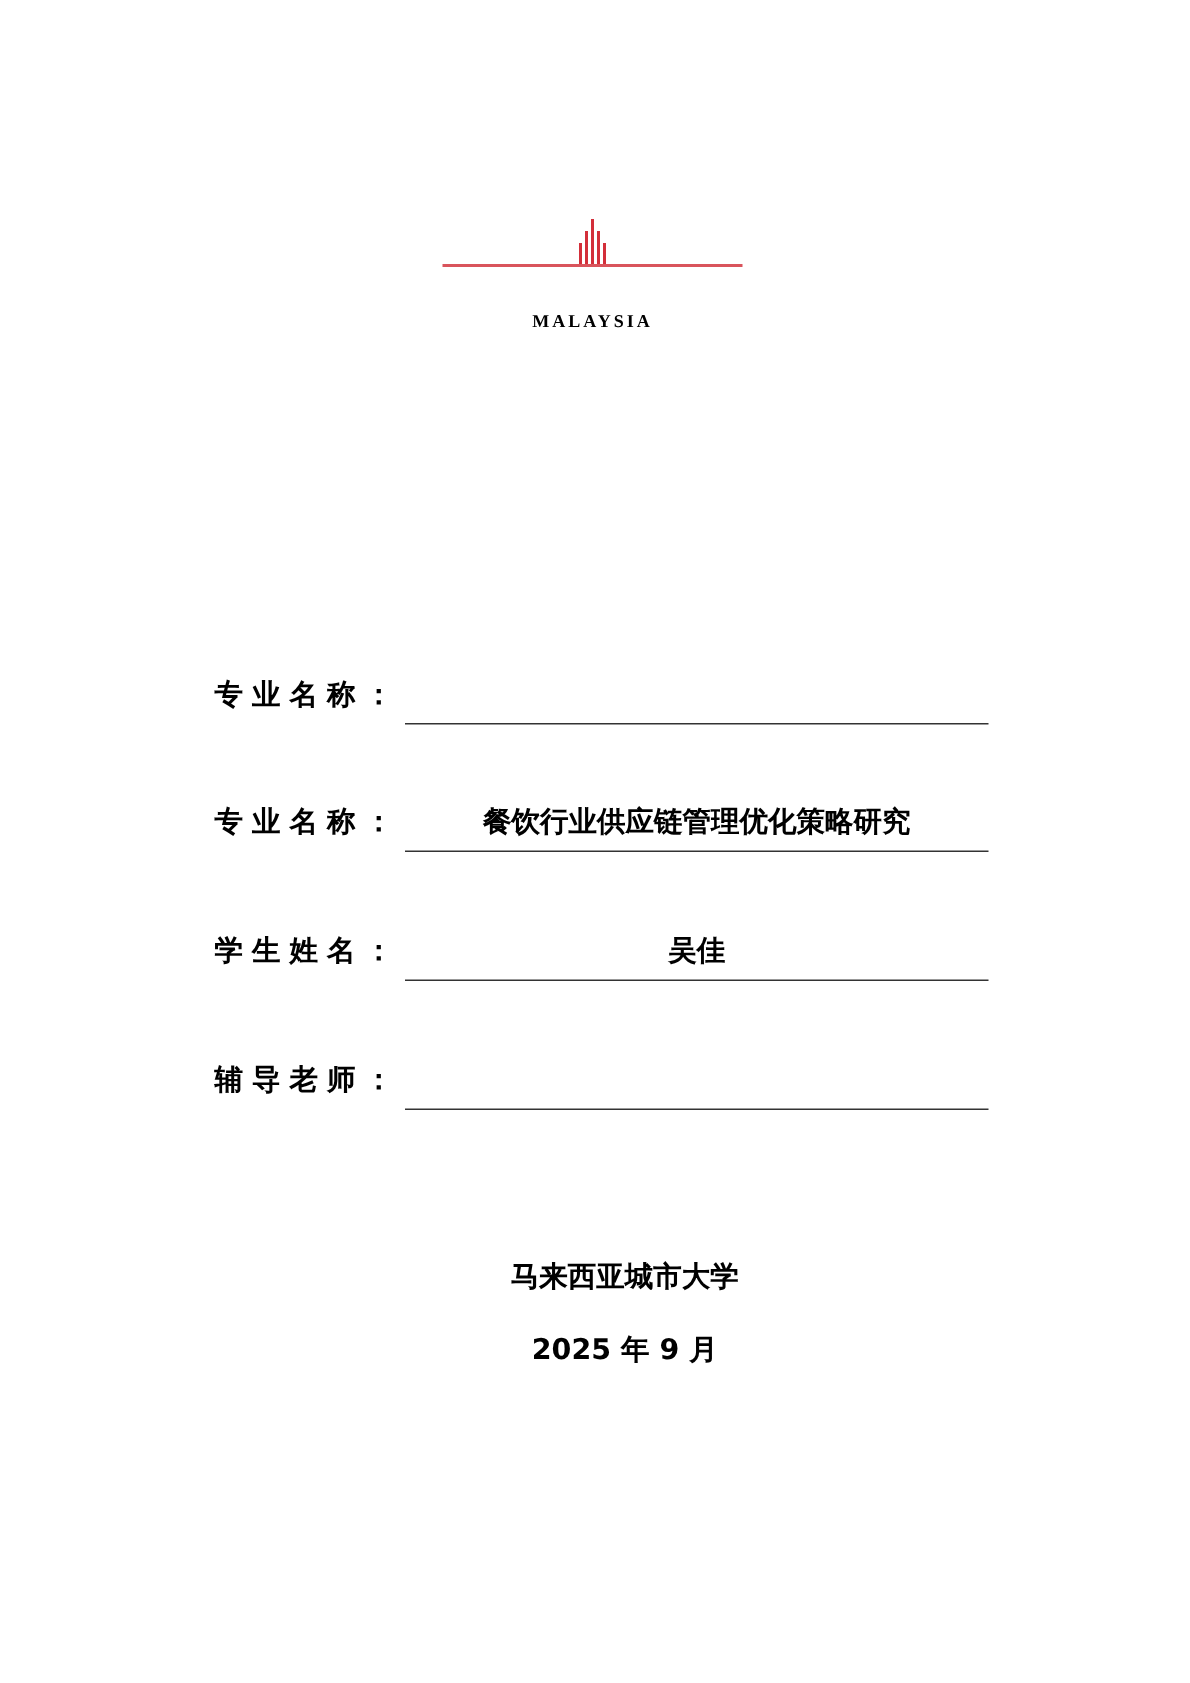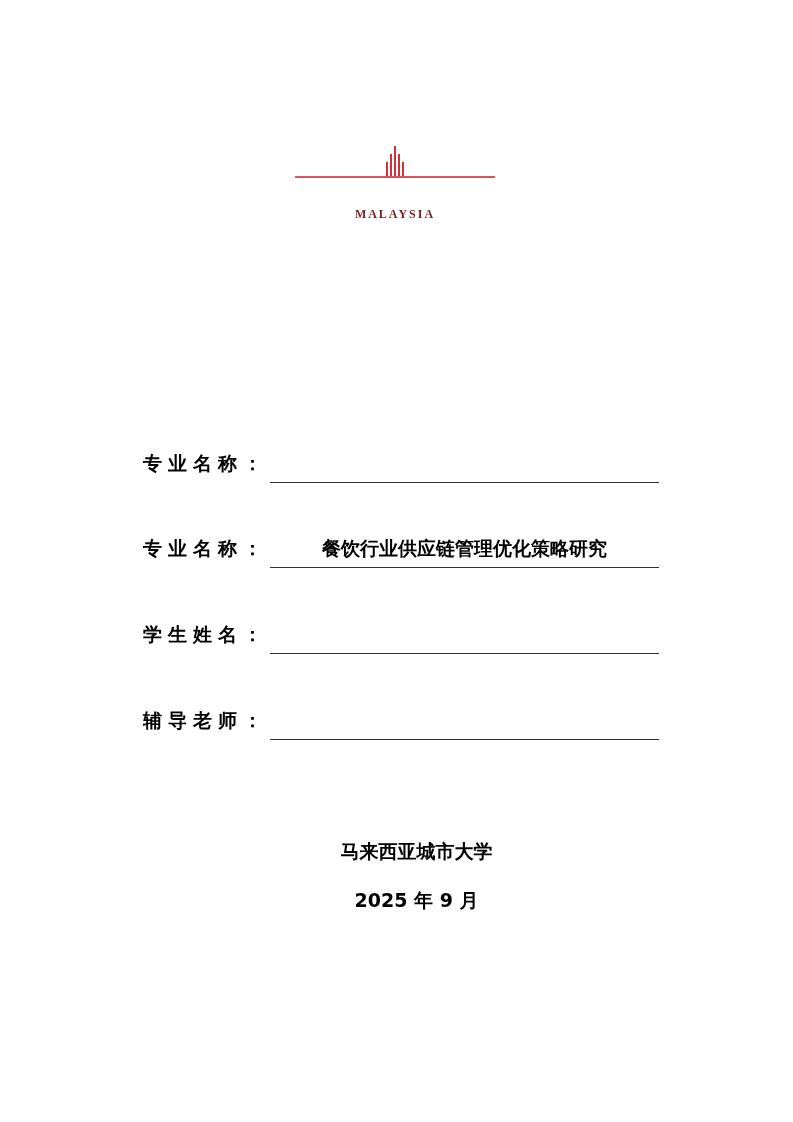--- a/index.html
+++ b/index.html
@@ -7,21 +7,21 @@
          font-family: "DejaVu Sans", "Liberation Sans", sans-serif; color: #000; }
   .logo { position: absolute; left: 292px; top: 140px; width: 206px; height: 84px; }
   .logo-bars { position: absolute; left: 94px; top: 6px; width: 18px; height: 30px; }
   .logo-bars span { position: absolute; bottom: 0; width: 2px; background: #d32f3a; }
   .logo-rule { position: absolute; left: 3px; right: 3px; top: 36px; height: 2px; background: #d9545c; }
   .logo-city { position: absolute; left: 0; right: 0; top: 39px; text-align: center;
                font-family: "Liberation Serif", "DejaVu Serif", serif; font-size: 26px;
                color: #d32f3a; letter-spacing: 0px; line-height: 30px; }
   .logo-malaysia { position: absolute; left: 0; right: 0; top: 67px; text-align: center;
                    font-family: "Liberation Serif", "DejaVu Serif", serif; font-size: 12px;
-                   color: #7f1d1d; letter-spacing: 2px; font-weight: bold; line-height: 14px; }
+                   color: #000000; letter-spacing: 2px; font-weight: bold; line-height: 14px; }
 
   .field { position: absolute; left: 143px; width: 516px; height: 30px; }
   .field-label { position: absolute; left: 0; top: 0; font-size: 19px; font-weight: bold;
                  letter-spacing: 6px; line-height: 28px; white-space: nowrap; }
   .field-value { position: absolute; left: 127px; right: 0; top: 0; height: 28px; text-align: center;
                  font-size: 19px; font-weight: bold; line-height: 28px; white-space: nowrap; }
   .field-line { position: absolute; left: 127px; right: 0; top: 33px; height: 1px; background: #333; }
 
   .footer { position: absolute; left: 0; width: 793px; text-align: center; font-weight: bold;
             font-size: 19px; line-height: 28px; padding-left: 20px; }
@@ -47,20 +47,21 @@
 </div>
 
 <div class="field" style="top:534px">
   <div class="field-label">专业名称：</div>
   <div class="field-value">餐饮行业供应链管理优化策略研究</div>
   <div class="field-line"></div>
 </div>
 
 <div class="field" style="top:620px">
   <div class="field-label">学生姓名：</div>
+  <div class="field-value">吴佳</div>
   <div class="field-line"></div>
 </div>
 
 <div class="field" style="top:706px">
   <div class="field-label">辅导老师：</div>
   <div class="field-value"></div>
   <div class="field-line"></div>
 </div>
 
 <div class="footer" style="top:837px">马来西亚城市大学</div>

